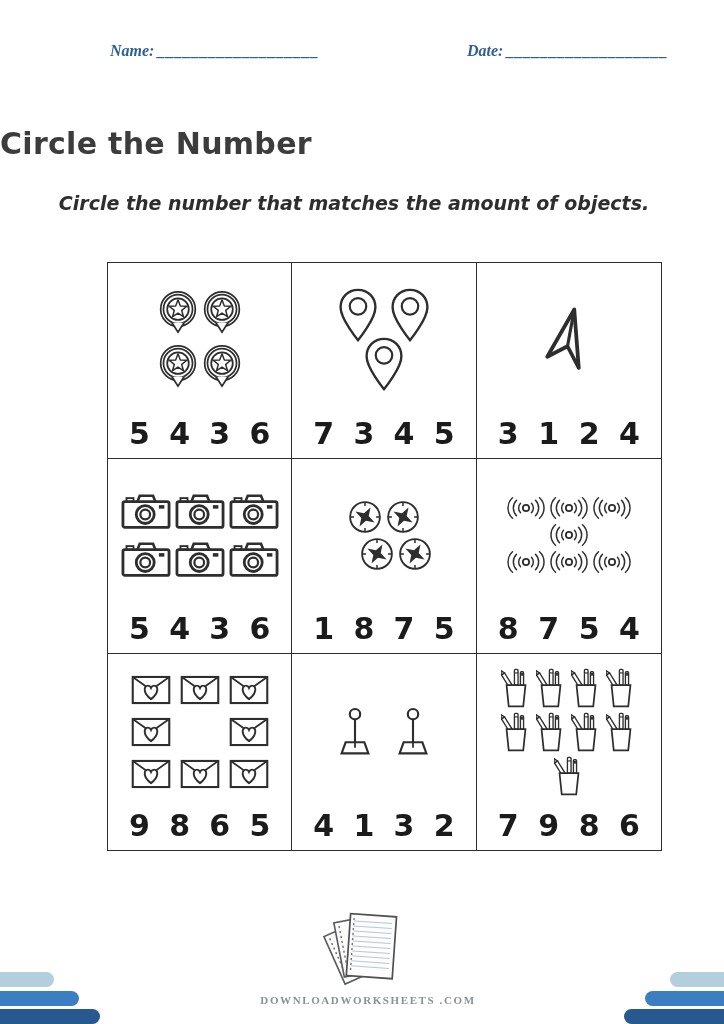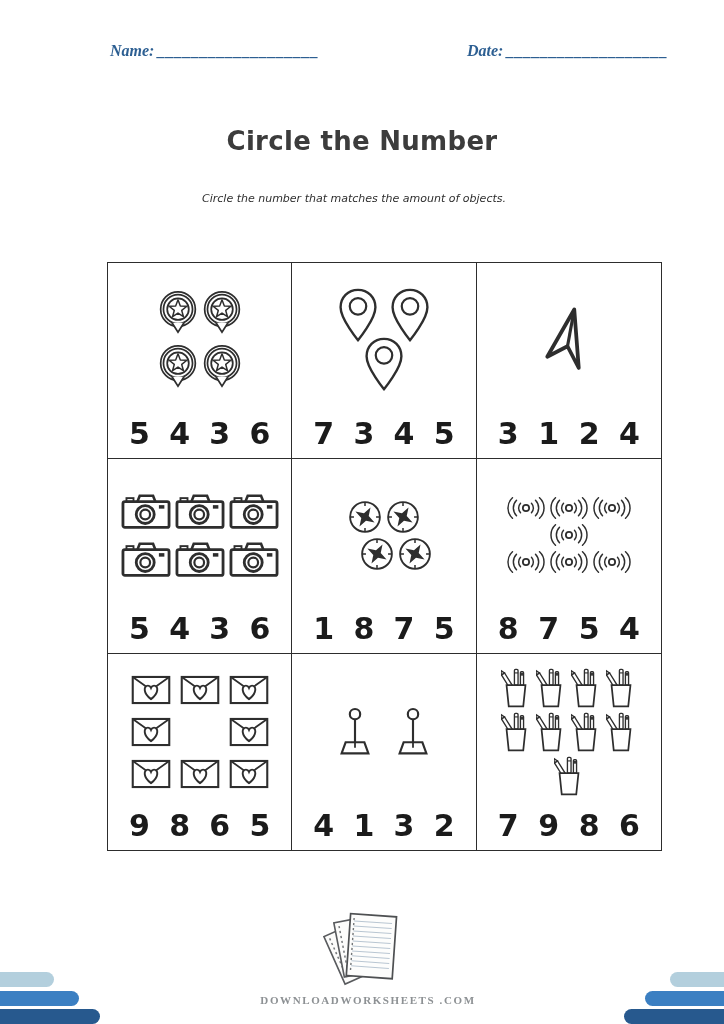--- a/index.html
+++ b/index.html
@@ -7,24 +7,24 @@
          font-family:"DejaVu Sans","Liberation Sans",sans-serif;}
 
   
   .hdr-field{position:absolute;top:29px;font-family:"Liberation Serif",serif;
              font-weight:bold;font-style:italic;font-size:16px;color:var(--header-blue);white-space:nowrap;margin-top:13px;}
   .hdr-field .line{margin-left:3px;letter-spacing:.5px;}
   #name-field{left:110px;}
   #date-field{left:467px;}
 
   
-  .title{position:absolute;top:126px;left:0;right:0;text-align:center;
-         font-size:26px;font-weight:bold;color:var(--title-color);letter-spacing:.3px;}
+  .title{position:absolute;top:126px;left:0;right:0;text-align:left;
+         font-size:30px;font-weight:bold;color:var(--title-color);letter-spacing:.3px;}
   .instr{position:absolute;top:192px;left:0;right:16px;text-align:center;
-         font-style:italic;font-size:11px;color:#2e2e2e;}
+         font-style:italic;font-size:19px;color:#2e2e2e;font-weight:bold;}
 
   
   .grid{position:absolute;left:107px;top:262px;width:555px;height:589px;
         display:grid;grid-template-columns:repeat(3,1fr);grid-template-rows:repeat(3,1fr);
         border:1.6px solid var(--line-color);box-sizing:border-box;}
   .cell{border-right:1.6px solid var(--line-color);border-bottom:1.6px solid var(--line-color);
         display:flex;flex-direction:column;padding:6px 8px 9px;box-sizing:border-box;overflow:hidden;}
   .cell:nth-child(3n){border-right:none;}
   .cell:nth-child(n+7){border-bottom:none;}
   .objects{flex:1;display:flex;flex-direction:column;align-items:center;justify-content:center;

